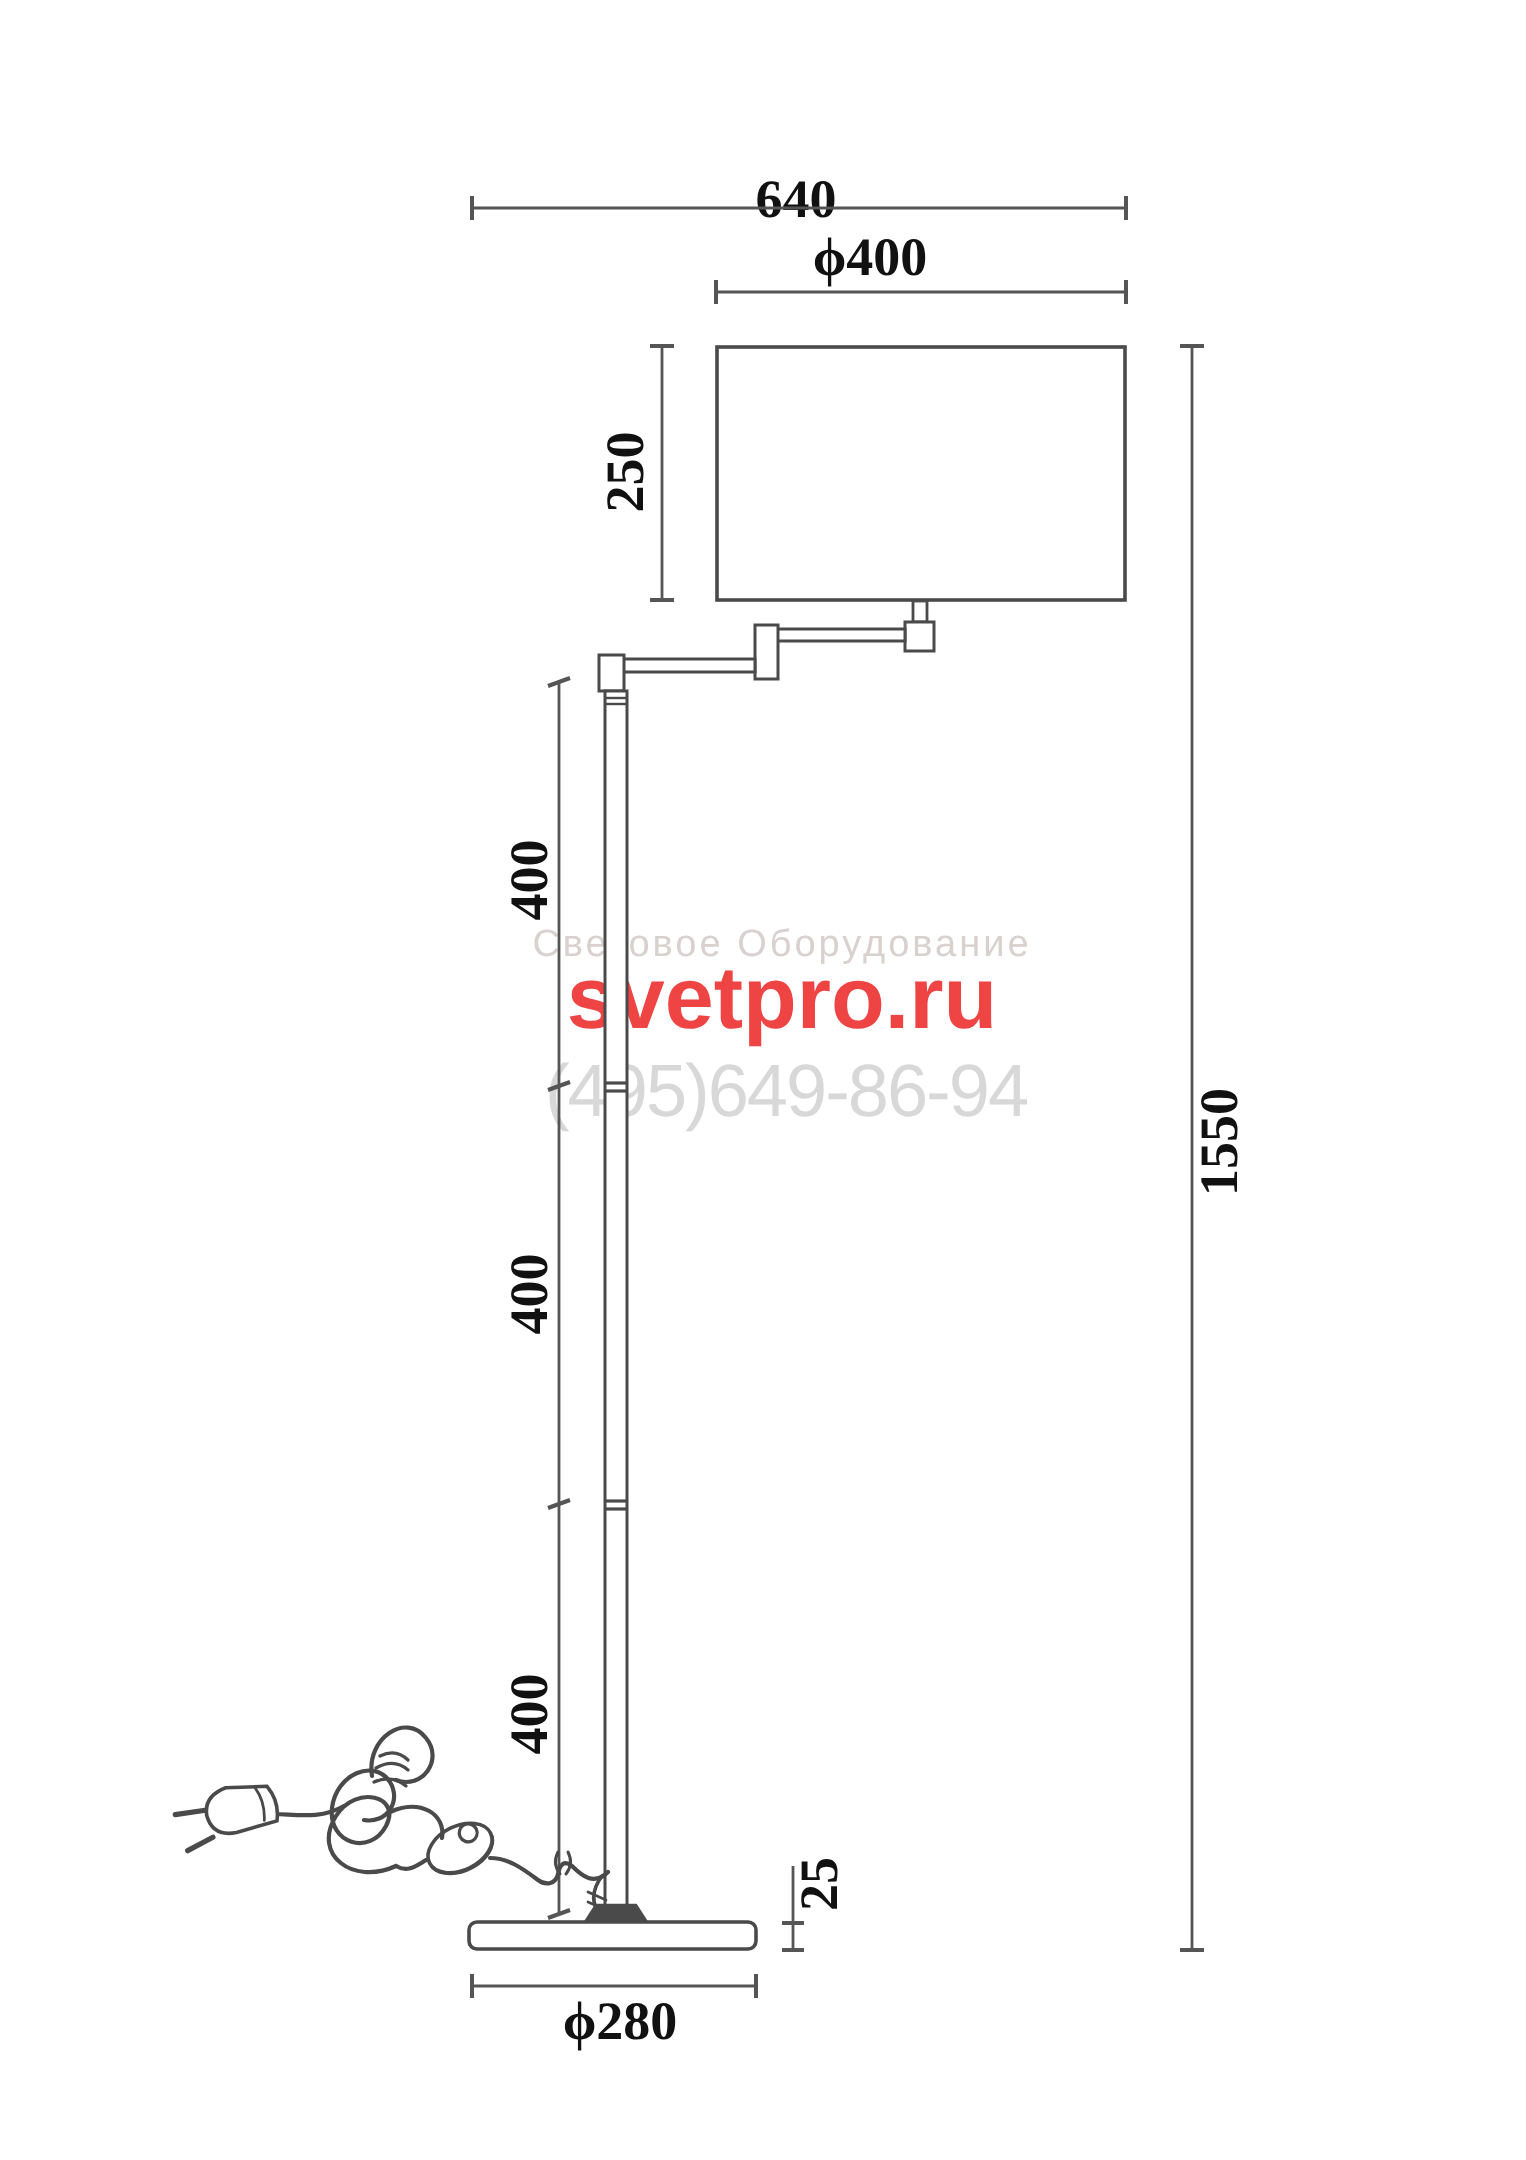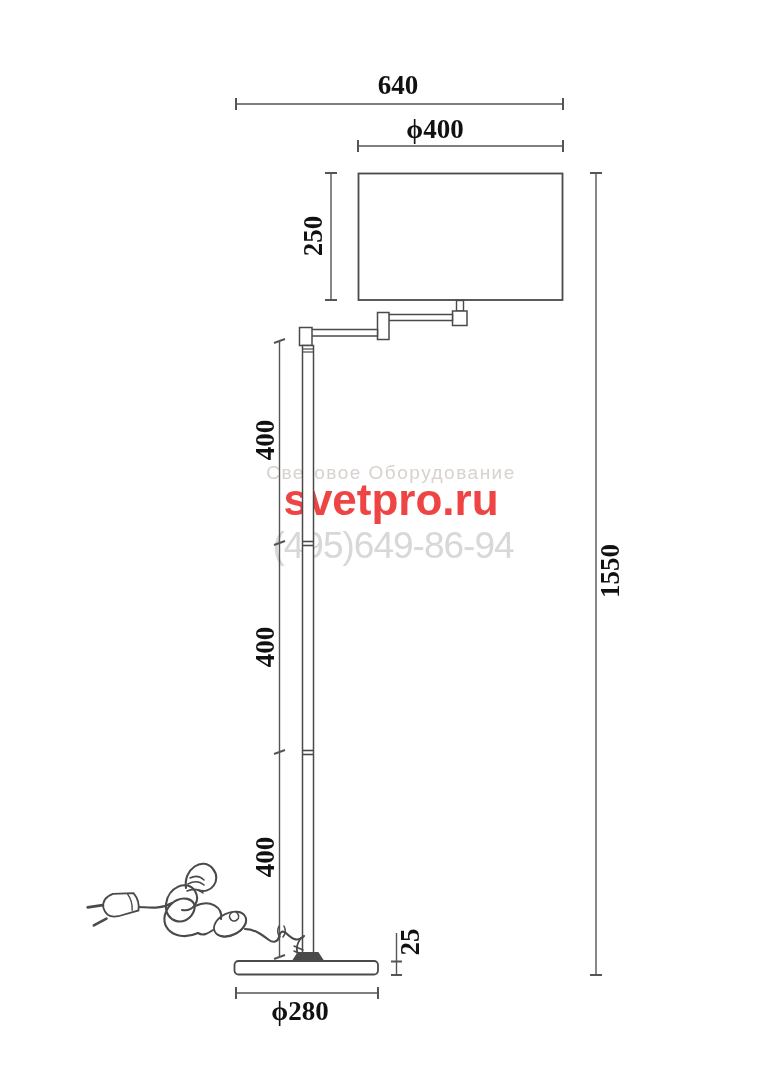--- a/index.html
+++ b/index.html
@@ -131,23 +131,23 @@
       <path d="M172 903 c-12 7 -25 4 -35 4"></path>
 
       <g transform="rotate(-16 118 908)">
         <path d="M137 898 L117 893 q-12 1 -13 11 q0 11 12 12 L137 916 q4 -9 0 -18 Z" fill="#ffffff" stroke-width="1.8"></path>
         <path d="M131 897 q3 8 0 17" stroke-width="1.4"></path>
         <path d="M104 901 l-15 -2 M104 915 l-14 3" stroke-width="2.6"></path>
       </g>
     </g>
   </svg>
 
-  <div class="dim-label" style="left:398px;top:85px;">640</div>
+  <div class="dim-label" style="left:398px;top:100px;">640</div>
   <div class="dim-label" style="left:435px;top:129px;">ϕ400</div>
   <div class="dim-label rot" style="left:313px;top:236px;">250</div>
   <div class="dim-label rot" style="left:610px;top:571px;">1550</div>
   <div class="dim-label rot" style="left:265px;top:440px;">400</div>
   <div class="dim-label rot" style="left:265px;top:647px;">400</div>
   <div class="dim-label rot" style="left:265px;top:857px;">400</div>
   <div class="dim-label rot" style="left:410px;top:942px;">25</div>
-  <div class="dim-label" style="left:300px;top:1011px;">ϕ280</div>
+  <div class="dim-label" style="left:310px;top:1011px;">ϕ280</div>
 
 </div>
 
 </body></html>

